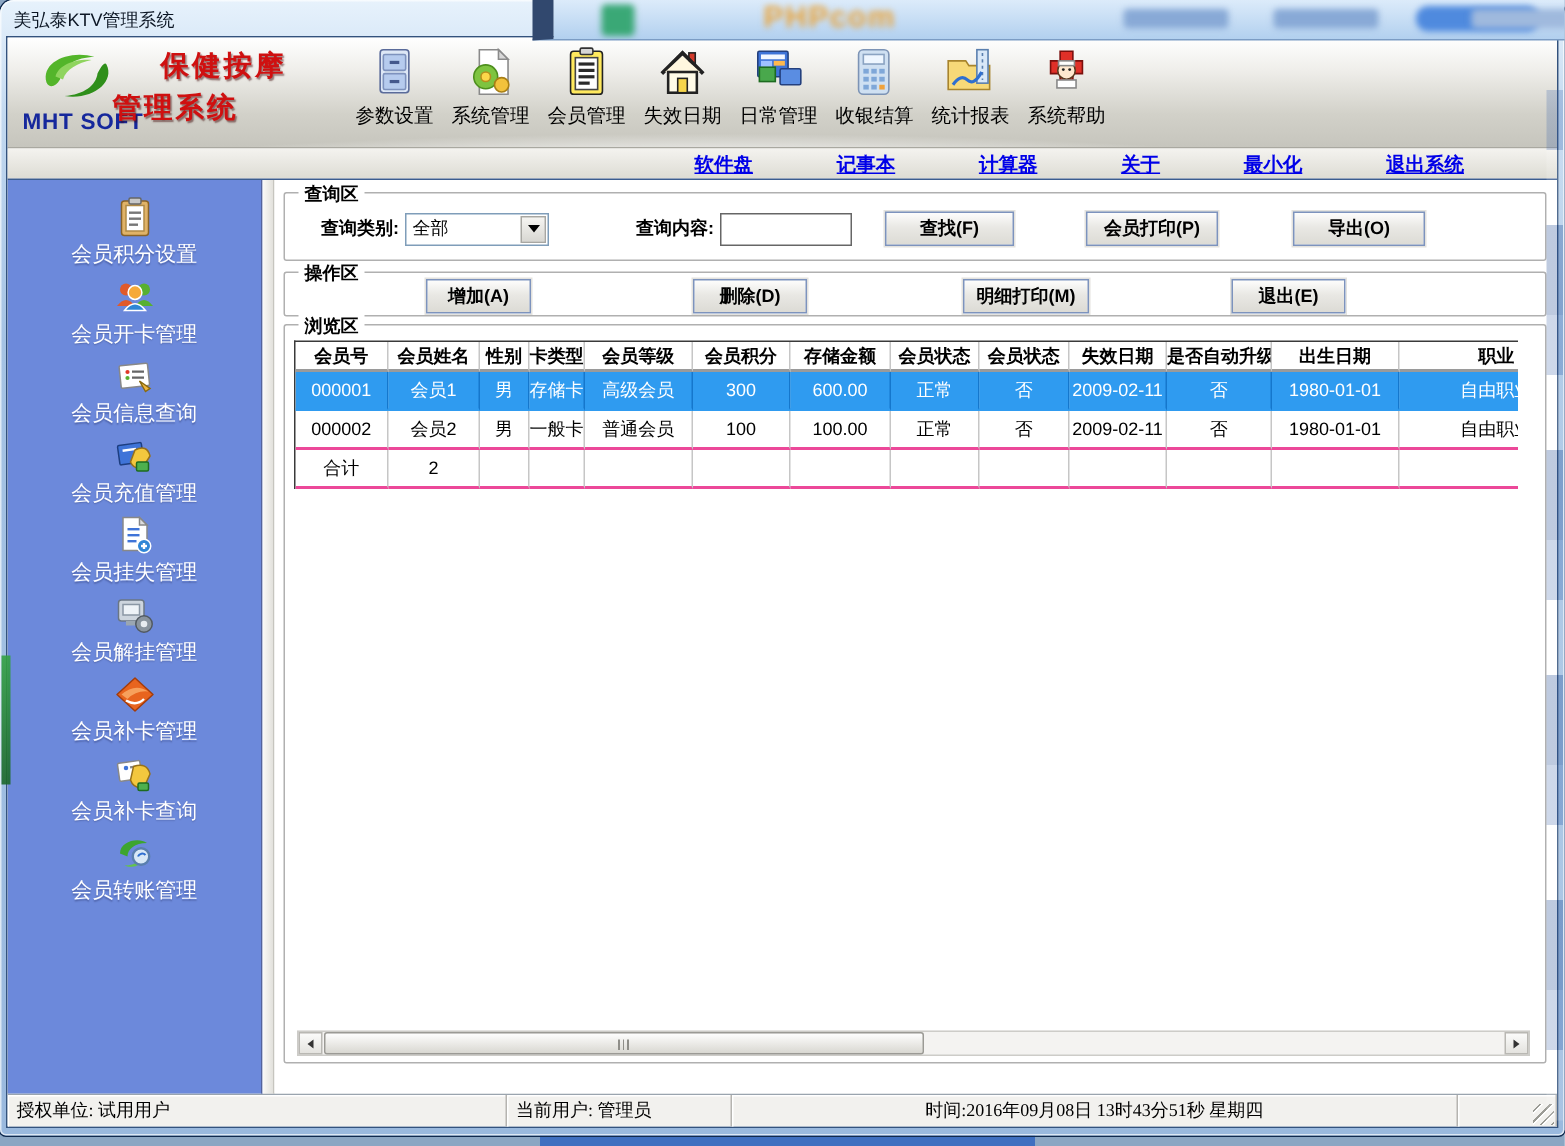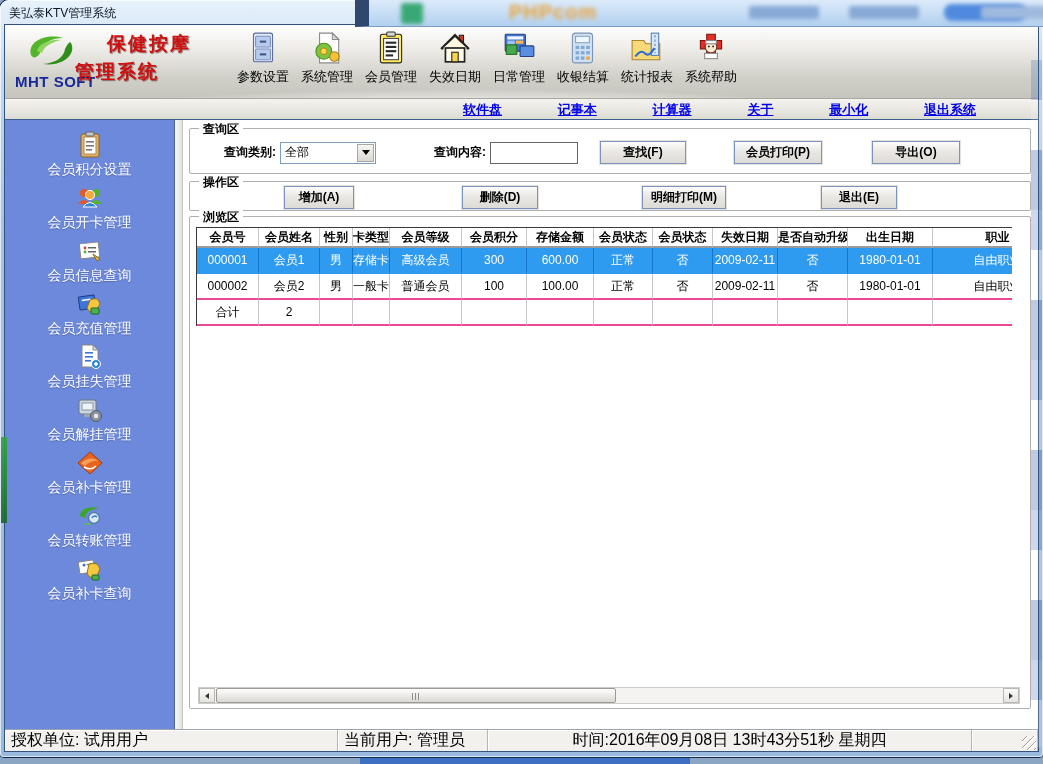--- a/index.html
+++ b/index.html
@@ -108,22 +108,22 @@
   .sb-track { flex:1; position:relative; }
   .sb-thumb { position:absolute; left:1px; top:0; width:400px; height:15px; cursor:pointer;
     background:linear-gradient(#fefefe,#e8e7e3 60%,#d9d8d2); border:1px solid #9b9a95; border-radius:2px; }
   .sb-grip { position:absolute; left:50%; top:4px; width:8px; height:7px; transform:translateX(-50%);
     background:repeating-linear-gradient(90deg,#8f8e89 0 1px,transparent 1px 3px); }
   .arrow-l { width:0;height:0;border-top:3px solid transparent;border-bottom:3px solid transparent;border-right:4px solid #333; }
   .arrow-r { width:0;height:0;border-top:3px solid transparent;border-bottom:3px solid transparent;border-left:4px solid #333; }
 
   
   .statusbar { height:22px; background:#f2f1ee; border-top:1px solid #9aa4ae; display:flex; }
-  .seg { border-right:1px solid #b5b4b0; box-shadow:inset 1px 1px 0 #fff; font-size:16px; color:#000;
-    display:flex; align-items:center; padding-left:6px; white-space:nowrap; }
+  .seg { border-right:1px solid #b5b4b0; box-shadow:inset 1px 1px 0 #fff; font-size:12px; color:#000;
+    display:flex; align-items:center; padding-left:6px; white-space:nowrap;font-family:Liberation Serif, serif; }
   .seg1 { width:333px; } .seg2 { width:150px; } .seg3 { width:484px; justify-content:center; padding-left:0; }
   .seg4 { flex:1; position:relative; }
   .grip { position:absolute; right:1px; bottom:1px; width:14px; height:14px;
     background:repeating-linear-gradient(135deg, transparent 0 3px, #9a9a94 3px 4px, #fff 4px 5px); cursor:nwse-resize; }
 </style>
 </head>
 <body>
 
 <div class="bg-top">
   <div class="blob bg-green"></div>
@@ -333,47 +333,47 @@
         <div class="sb-item">
           <svg class="sicon" viewBox="0 0 28 28">
             <path d="M14 3 L26 14 L14 25 L2 14 Z" fill="#e8641e" stroke="#a33c0a" stroke-linejoin="round"></path>
             <path d="M5 14 q9 -8 18 -2 q-8 -1 -14 5 z" fill="#f7a05c"></path>
             <path d="M8 18 q7 4 12 -1" fill="none" stroke="#fff" stroke-width="1.6"></path>
           </svg>
           <span class="slabel">会员补卡管理</span>
         </div>
         <div class="sb-item">
           <svg class="sicon" viewBox="0 0 28 28">
-            <path d="M4 14 C4 6 16 3 22 7 C14 7 9 11 9 16 Z" fill="#3da52e"></path>
-            <path d="M22 12 C24 20 13 25 7 22 C15 22 19 18 18 13 Z" fill="#63c24e"></path>
-            <circle cx="18" cy="16" r="5.5" fill="#d8e8f6" stroke="#5a7fae" stroke-width="1.6"></circle>
-            <path d="M16 16 a3 3 0 0 1 5 -1" fill="none" stroke="#2f6fd0" stroke-width="1.4"></path>
-          </svg>
-          <span class="slabel">会员转账管理</span>
-        </div>
-        <div class="sb-item">
-          <svg class="sicon" viewBox="0 0 28 28">
             <rect x="3" y="6" width="15" height="12" rx="1" fill="#fff" stroke="#888" transform="rotate(-8 10 12)"></rect>
             <circle cx="8" cy="10" r="1.5" fill="#3f74d8"></circle>
             <rect x="11" y="9" width="6" height="1.5" fill="#888" transform="rotate(-8 10 12)"></rect>
             <path d="M13 9 q9 -3 11 5 l-4 9 q-7 1 -9 -5 z" fill="#f3c73e" stroke="#97711a"></path>
             <rect x="16" y="20" width="7" height="5" rx="1" fill="#4db04e" stroke="#1d6b20"></rect>
           </svg>
           <span class="slabel">会员补卡查询</span>
         </div>
+        <div class="sb-item">
+          <svg class="sicon" viewBox="0 0 28 28">
+            <path d="M4 14 C4 6 16 3 22 7 C14 7 9 11 9 16 Z" fill="#3da52e"></path>
+            <path d="M22 12 C24 20 13 25 7 22 C15 22 19 18 18 13 Z" fill="#63c24e"></path>
+            <circle cx="18" cy="16" r="5.5" fill="#d8e8f6" stroke="#5a7fae" stroke-width="1.6"></circle>
+            <path d="M16 16 a3 3 0 0 1 5 -1" fill="none" stroke="#2f6fd0" stroke-width="1.4"></path>
+          </svg>
+          <span class="slabel">会员转账管理</span>
+        </div>
       </div>
 
       <div class="splitter"></div>
 
       <div class="main">
 
         <div class="groupbox gb-query">
           <span class="gb-title">查询区</span>
           <div class="formrow">
-            <span class="flabel" style="margin-left:34px">查询类别:</span>
+            <span class="flabel" style="margin-left:24px">查询类别:</span>
             <div class="dropdown" style="margin-left:4px">
               <span class="dd-value">全部</span>
               <span class="dd-btn">
                   <span class="dd-arrow"></span>
                 </span>
             </div>
             <span class="flabel" style="margin-left:58px">查询内容:</span>
             <input class="textbox" style="margin-left: 4px;" value="">
             <div class="btn" style="margin-left:22px;width:86px">
               <span>查找(F)</span>

